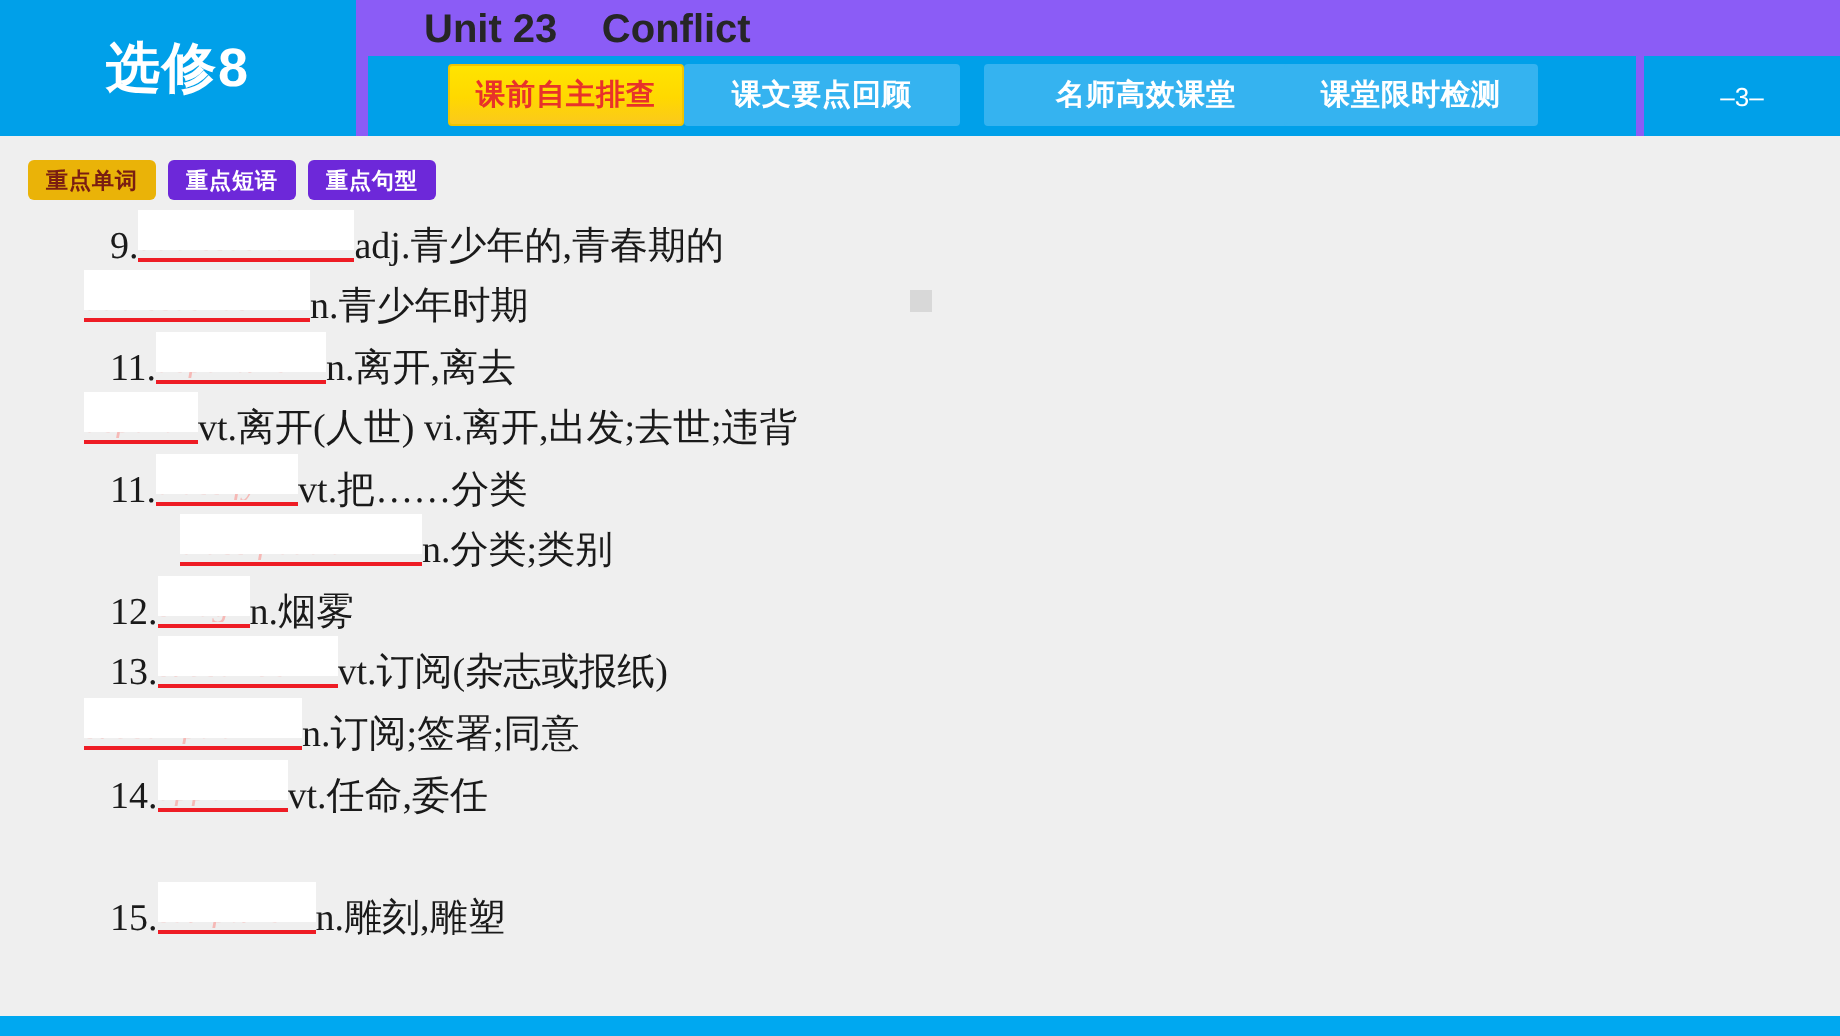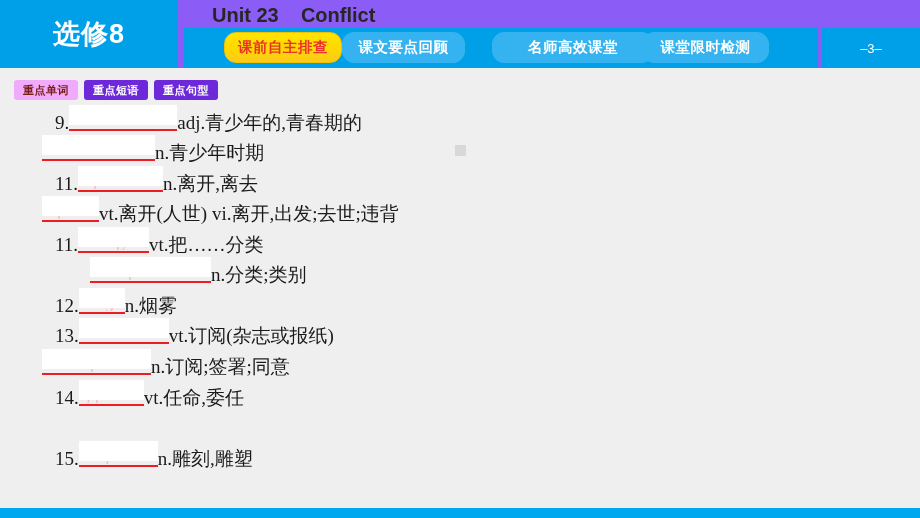--- a/index.html
+++ b/index.html
@@ -60,21 +60,21 @@
     left: 184px;
     top: 28px;
     width: 634px;
     height: 40px;
     background: #00a0e9;
   }
   .tab {
     position: absolute;
     top: 4px;
     height: 31px;
-    border-radius: 12px;
+    border-radius: 2px;
     display: flex;
     align-items: center;
     justify-content: center;
     font-family: "Liberation Sans", "DejaVu Sans", sans-serif;
     font-size: 14.5px;
     font-weight: bold;
     letter-spacing: 0.5px;
     box-sizing: border-box;
   }
   .tab.active {
@@ -118,21 +118,21 @@
     display: flex;
     align-items: center;
     justify-content: center;
     font-family: "Liberation Sans", "DejaVu Sans", sans-serif;
     font-size: 11px;
     font-weight: bold;
     letter-spacing: 0.5px;
     box-sizing: border-box;
   }
   .subtab.active {
-    background: #f0abfc;
+    background: #eab308;
     color: #7a1d12;
   }
   .subtab.inactive {
     background: #6d28d9;
     color: #ffffff;
   }
 
   
   .content {
     position: absolute;
@@ -219,21 +219,21 @@
   <div class="brand-panel">
     <span class="brand-title">选修8</span>
   </div>
 
   <div class="unit-title">Unit 23    Conflict</div>
 
   <div class="tabstrip" id="tabstrip">
       <div class="tab active" style="left: 40px; width: 118px;">
         <span>课前自主排查</span>
       </div>
-      <div class="tab inactive" style="left: 158px; width: 123px;">
+      <div class="tab inactive" style="left: 158px; width: 138px;">
         <span>课文要点回顾</span>
       </div>
       <div class="tab inactive" style="left: 308px; width: 162px;">
         <span>名师高效课堂</span>
       </div>
       <div class="tab inactive" style="left: 458px; width: 127px;">
         <span>课堂限时检测</span>
       </div>
     </div>
 

